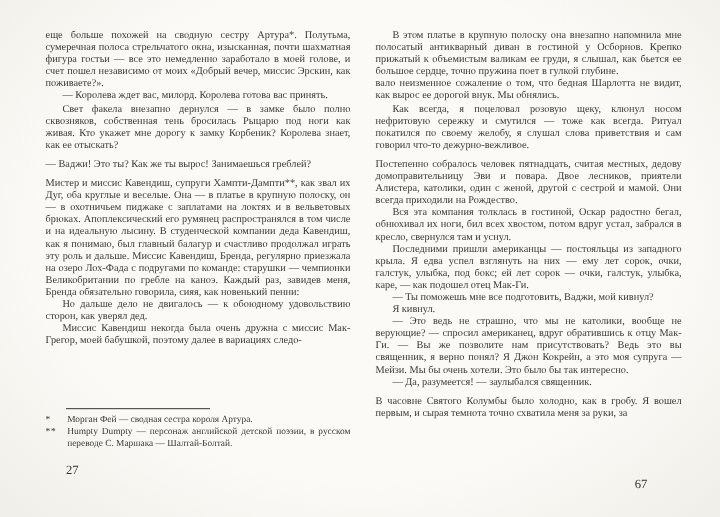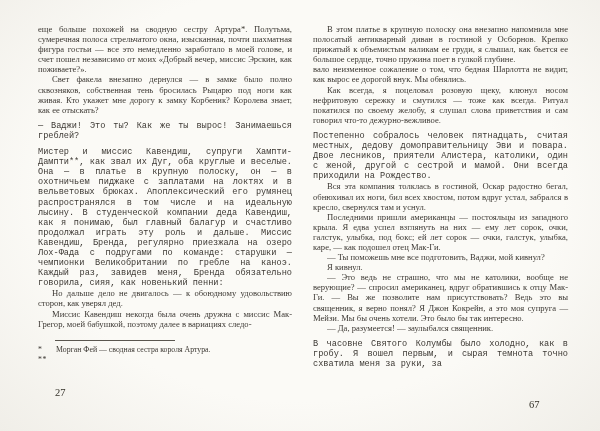--- a/index.html
+++ b/index.html
@@ -19,21 +19,21 @@
   .page-text{
     position:absolute;top:24px;
     font-size:8.6px;line-height:10.1px;
     text-align:justify;
     color:var(--ink);
   }
   .page-text.left{left:38px;width:254px;}
   .page-text.right{left:313px;width:255px;}
   p.para{text-align:justify;}
   p.para.indent{text-indent:14px;}
-  p.para.gap{margin-top:6px;font-family:Liberation Mono, monospace;}
+  p.para.gap{margin-top:6px;}
   .footnotes{
     position:absolute;left:38px;top:340px;width:254px;
     font-size:7.8px;line-height:10px;color:var(--ink);
   }
   .fn-rule{
     margin-left:17px;width:120px;height:0;
     border-top:0.8px solid var(--rule);
     margin-bottom:4px;
   }
   .footnote{position:relative;padding-left:18px;text-align:justify;}
@@ -46,32 +46,33 @@
   .pagenum.left-num{left:55px;}
   .pagenum.right-num{left:529px;margin-top:12px;}
 </style>
 </head>
 <body>
 
 <div class="spread">
 
   <section class="page-text left" id="left-paras">
       <p class="para">еще больше похожей на сводную сестру Артура*. Полутьма, сумеречная полоса стрельчатого окна, изысканная, почти шахматная фигура гостьи — все это немедленно заработало в моей голове, и счет пошел независимо от моих «Добрый вечер, миссис Эрскин, как поживаете?».</p>
+      <p class="para indent">— Королева ждет вас, милорд. Королева готова вас принять.</p>
       <p class="para indent">Свет факела внезапно дернулся — в замке было полно сквозняков, собственная тень бросилась Рыцарю под ноги как живая. Кто укажет мне дорогу к замку Корбеник? Королева знает, как ее отыскать?</p>
       <p class="para gap">— Ваджи! Это ты? Как же ты вырос! Занимаешься греблей?</p>
       <p class="para gap">Мистер и миссис Кавендиш, супруги Хампти-Дампти**, как звал их Дуг, оба круглые и веселые. Она — в платье в крупную полоску, он — в охотничьем пиджаке с заплатами на локтях и в вельветовых брюках. Апоплексический его румянец распространялся в том числе и на идеальную лысину. В студенческой компании деда Кавендиш, как я понимаю, был главный балагур и счастливо продолжал играть эту роль и дальше. Миссис Кавендиш, Бренда, регулярно приезжала на озеро Лох-Фада с подругами по команде: старушки — чемпионки Великобритании по гребле на каноэ. Каждый раз, завидев меня, Бренда обязательно говорила, сияя, как новенький пенни:</p>
       <p class="para indent">Но дальше дело не двигалось — к обоюдному удовольствию сторон, как уверял дед.</p>
       <p class="para indent">Миссис Кавендиш некогда была очень дружна с миссис Мак-Грегор, моей бабушкой, поэтому далее в вариациях следо-</p>
     </section>
 
   <div class="footnotes">
     <div class="fn-rule"></div>
     <div id="left-footnotes">
         <div class="footnote"><span class="fn-marker">*</span><span>Морган Фей — сводная сестра короля Артура.</span></div>
-        <div class="footnote"><span class="fn-marker">**</span></div>
+        <div class="footnote"><span class="fn-marker">**</span><span>Humpty Dumpty — персонаж английской детской поэзии, в русском переводе С. Маршака — Шалтай-Болтай.</span></div>
       </div>
   </div>
 
   <div class="pagenum left-num">27</div>
 
   <section class="page-text right" id="right-paras">
       <p class="para indent">В этом платье в крупную полоску она внезапно напомнила мне полосатый антикварный диван в гостиной у Осборнов. Крепко прижатый к объемистым валикам ее груди, я слышал, как бьется ее большое сердце, точно пружина поет в гулкой глубине.</p>
       <p class="para">вало неизменное сожаление о том, что бедная Шарлотта не видит, как вырос ее дорогой внук. Мы обнялись.</p>
       <p class="para indent">Как всегда, я поцеловал розовую щеку, клюнул носом нефритовую сережку и смутился — тоже как всегда. Ритуал покатился по своему желобу, я слушал слова приветствия и сам говорил что-то дежурно-вежливое.</p>
       <p class="para gap">Постепенно собралось человек пятнадцать, считая местных, дедову домоправительницу Эви и повара. Двое лесников, приятели Алистера, католики, один с женой, другой с сестрой и мамой. Они всегда приходили на Рождество.</p>

